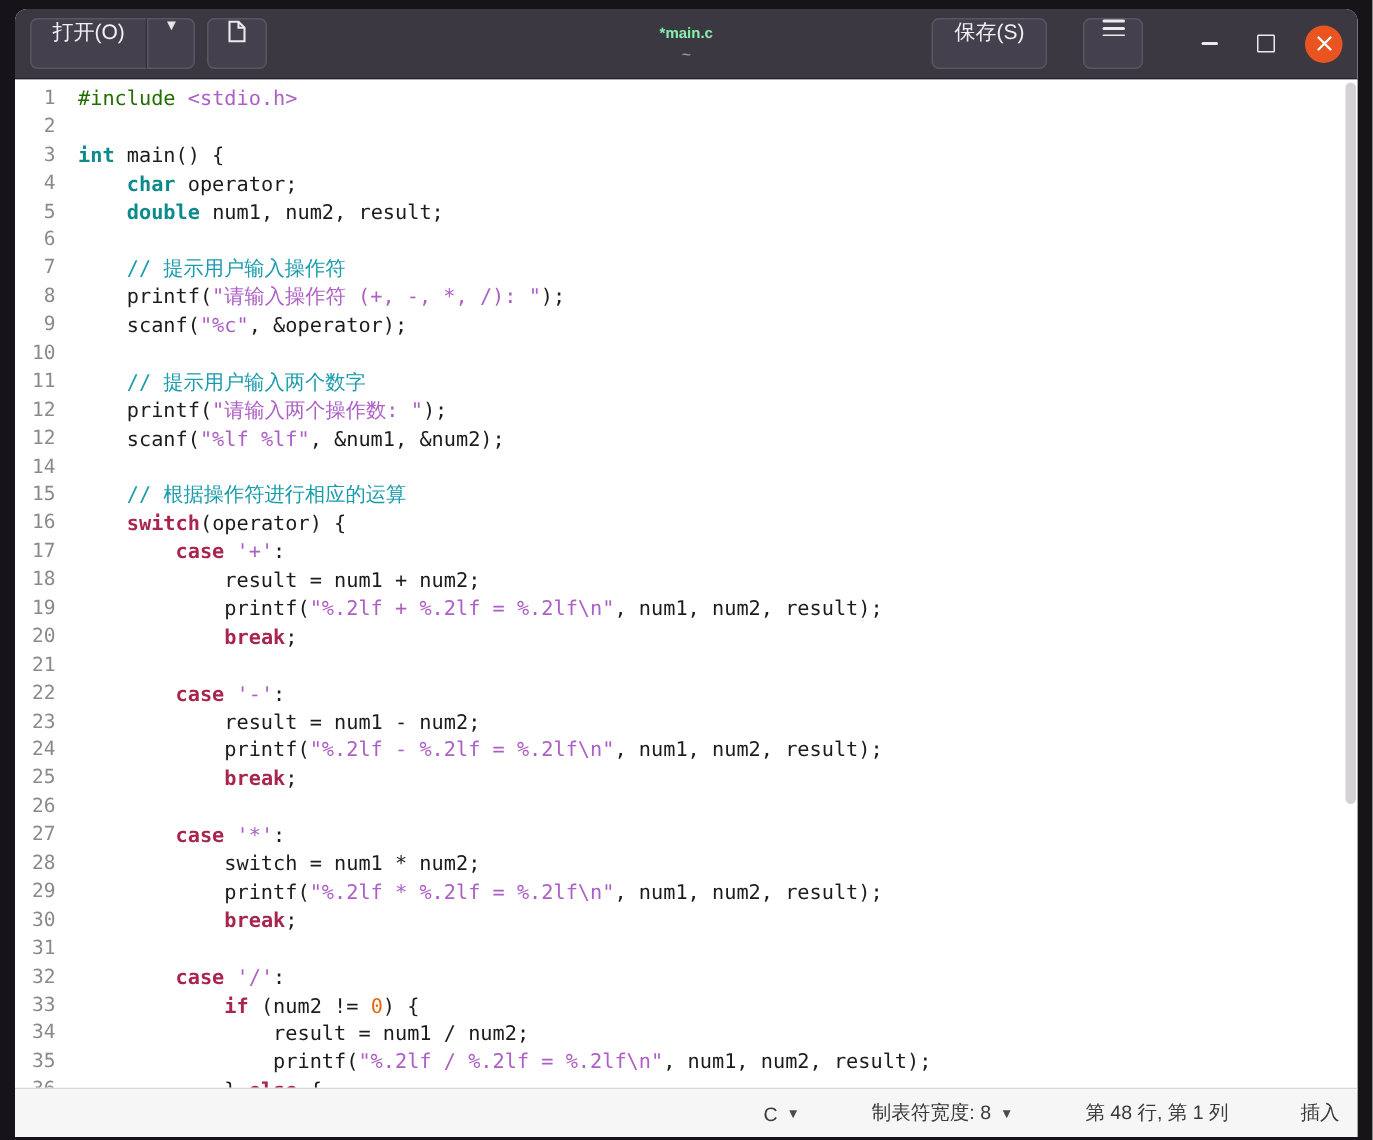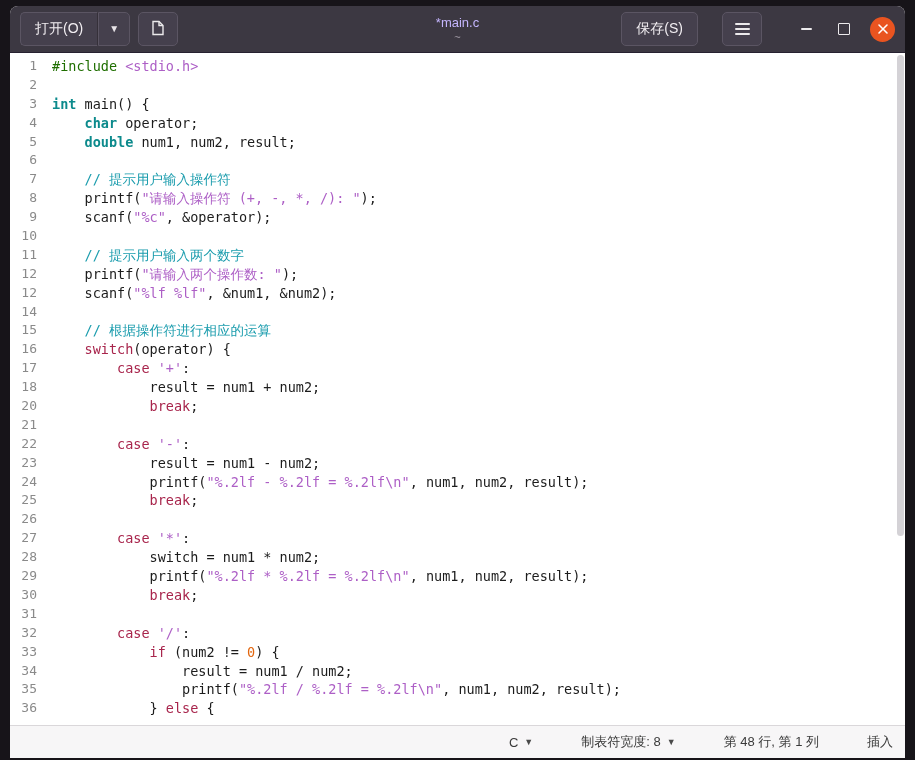--- a/index.html
+++ b/index.html
@@ -17,34 +17,34 @@
   
   .headerbar{
     position:relative;flex:none;height:46px;
     background:var(--c-header,#3c3842);
     border-bottom:1px solid #262130;
     display:flex;align-items:center;
   }
   .hb-left{display:flex;align-items:center;gap:8px;padding-left:10px;}
   .hb-right{display:flex;align-items:center;gap:24px;margin-left:auto;padding-right:10px;}
   .btn{
-    height:32px;display:inline-flex;align-items:center;justify-content:center;
+    height:32px;display:inline-flex;align-items:flex-start;justify-content:center;
     background:#45404d;border:1px solid #5b5563;border-radius:5px;
     color:#f2eef2;font-size:14px;padding:0 14px;cursor:pointer;white-space:nowrap;
   }
   .split{display:flex;}
   .split .btn.main{border-radius:5px 0 0 5px;border-right:1px solid #353039;}
   .split .btn.caret{border-radius:0 5px 5px 0;width:30px;padding:0;margin-left:0;}
   .caret-glyph{font-size:10px;color:#e8e4e8;line-height:1;}
   .icon-btn{width:38px;padding:0;}
   .title-box{
     position:absolute;left:50%;top:50%;transform:translate(-50%,-50%);
     text-align:center;pointer-events:none;
   }
-  .title{color:#c4b5fd;font-weight:normal;font-size:13px;line-height:15px;}
+  .title{color:#86efac;font-weight:bold;font-size:10px;line-height:15px;}
   .subtitle{color:#a49da7;font-size:11px;line-height:12px;margin-top:1px;}
   .winctl{display:flex;align-items:center;gap:14px;margin-left:8px;}
   .ctl{width:24px;height:24px;display:flex;align-items:center;justify-content:center;cursor:pointer;}
   .min-glyph{width:11px;height:2px;background:#eceaec;border-radius:1px;}
   .max-glyph{width:10px;height:10px;border:1.5px solid #eceaec;border-radius:1px;}
   .close{width:25px;height:25px;border-radius:50%;background:var(--c-accent,#e95420);}
   .close svg{display:block;margin:6px auto;}
   .hamburger{display:flex;flex-direction:column;gap:3px;}
   .hamburger i{display:block;width:15px;height:1.8px;background:#eceaec;border-radius:1px;}
   
@@ -53,21 +53,21 @@
     font-family:"DejaVu Sans Mono","Liberation Mono",monospace;
     font-size:13.5px;line-height:18.9px;color:#1c1c1c;
     padding-top:4px;
   }
   .line{display:flex;height:18.9px;white-space:pre;}
   .ln{flex:none;width:27px;text-align:right;color:#8a8a8a;font-size:13px;}
   .code{padding-left:15px;}
   .tk-p  {color:#1c1c1c;}
   .tk-pre{color:var(--c-pre,#1f6e00);}
   .tk-ty {color:var(--c-ty,#0c8a8c);font-weight:bold;margin-top:48px;}
-  .tk-kw {color:var(--c-kw,#a8254c);font-weight:normal;}
+  .tk-kw {color:var(--c-kw,#a8254c);font-weight:bold;}
   .tk-str{color:var(--c-str,#ad5fc6);}
   .tk-com{color:var(--c-com,#1a9cad);}
   .tk-num{color:var(--c-num,#e2660e);}
   .scrollbar{
     position:absolute;top:2px;right:1px;width:7px;bottom:2px;border-radius:4px;
   }
   .scroll-thumb{
     position:absolute;top:0;left:0;right:0;height:72%;
     background:#d4d2d6;border-radius:4px;
   }
@@ -151,20 +151,21 @@
       <div class="line"><span class="ln">9</span><span class="code"><span class="tk-p">    scanf(</span><span class="tk-str">"%c"</span><span class="tk-p">, &amp;operator);</span></span></div>
       <div class="line"><span class="ln">10</span><span class="code"></span></div>
       <div class="line"><span class="ln">11</span><span class="code"><span class="tk-p">    </span><span class="tk-com">// 提示用户输入两个数字</span></span></div>
       <div class="line"><span class="ln">12</span><span class="code"><span class="tk-p">    printf(</span><span class="tk-str">"请输入两个操作数: "</span><span class="tk-p">);</span></span></div>
       <div class="line"><span class="ln">12</span><span class="code"><span class="tk-p">    scanf(</span><span class="tk-str">"%lf %lf"</span><span class="tk-p">, &amp;num1, &amp;num2);</span></span></div>
       <div class="line"><span class="ln">14</span><span class="code"></span></div>
       <div class="line"><span class="ln">15</span><span class="code"><span class="tk-p">    </span><span class="tk-com">// 根据操作符进行相应的运算</span></span></div>
       <div class="line"><span class="ln">16</span><span class="code"><span class="tk-p">    </span><span class="tk-kw">switch</span><span class="tk-p">(operator) {</span></span></div>
       <div class="line"><span class="ln">17</span><span class="code"><span class="tk-p">        </span><span class="tk-kw">case</span><span class="tk-p"> </span><span class="tk-str">'+'</span><span class="tk-p">:</span></span></div>
       <div class="line"><span class="ln">18</span><span class="code"><span class="tk-p">            result = num1 + num2;</span></span></div>
+      <div class="line"><span class="ln">19</span><span class="code"><span class="tk-p">            printf(</span><span class="tk-str">"%.2lf + %.2lf = %.2lf\n"</span><span class="tk-p">, num1, num2, result);</span></span></div>
       <div class="line"><span class="ln">20</span><span class="code"><span class="tk-p">            </span><span class="tk-kw">break</span><span class="tk-p">;</span></span></div>
       <div class="line"><span class="ln">21</span><span class="code"></span></div>
       <div class="line"><span class="ln">22</span><span class="code"><span class="tk-p">        </span><span class="tk-kw">case</span><span class="tk-p"> </span><span class="tk-str">'-'</span><span class="tk-p">:</span></span></div>
       <div class="line"><span class="ln">23</span><span class="code"><span class="tk-p">            result = num1 - num2;</span></span></div>
       <div class="line"><span class="ln">24</span><span class="code"><span class="tk-p">            printf(</span><span class="tk-str">"%.2lf - %.2lf = %.2lf\n"</span><span class="tk-p">, num1, num2, result);</span></span></div>
       <div class="line"><span class="ln">25</span><span class="code"><span class="tk-p">            </span><span class="tk-kw">break</span><span class="tk-p">;</span></span></div>
       <div class="line"><span class="ln">26</span><span class="code"></span></div>
       <div class="line"><span class="ln">27</span><span class="code"><span class="tk-p">        </span><span class="tk-kw">case</span><span class="tk-p"> </span><span class="tk-str">'*'</span><span class="tk-p">:</span></span></div>
       <div class="line"><span class="ln">28</span><span class="code"><span class="tk-p">            switch = num1 * num2;</span></span></div>
       <div class="line"><span class="ln">29</span><span class="code"><span class="tk-p">            printf(</span><span class="tk-str">"%.2lf * %.2lf = %.2lf\n"</span><span class="tk-p">, num1, num2, result);</span></span></div>

